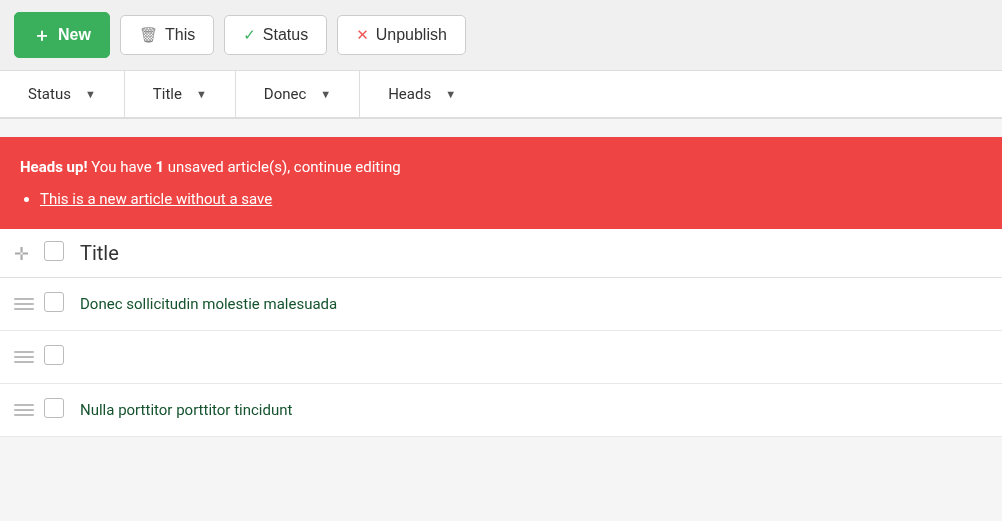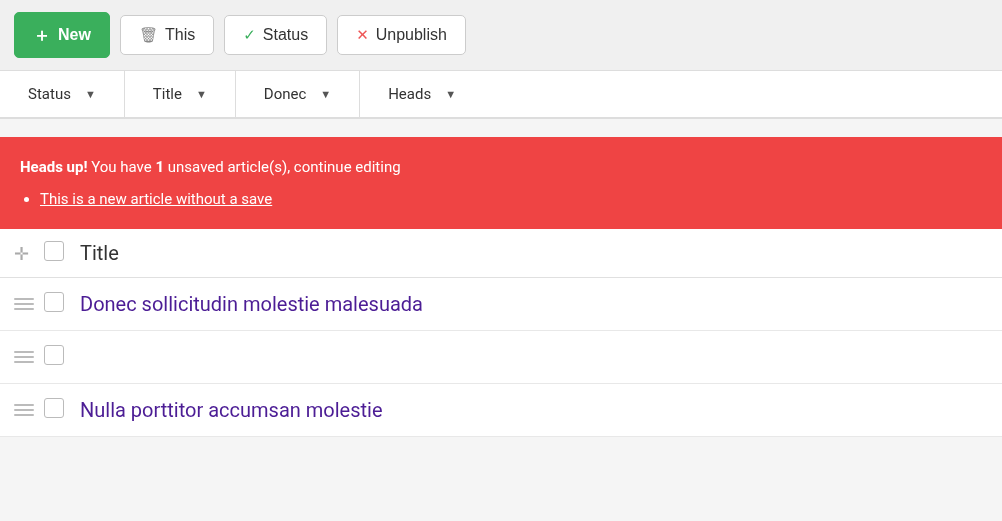--- a/index.html
+++ b/index.html
@@ -116,22 +116,22 @@
     }
     .table-row .drag-handle {
       width: 30px;
       color: #bbb;
       font-size: 14px;
     }
     .table-row .check-col {
       width: 36px;
     }
     .table-row .row-title {
-      font-size: 20px;
-      color: #4c1d95;
+      font-size: 15px;
+      color: #14532d;
     }
 
     .checkbox {
       width: 20px;
       height: 20px;
       border: 1.5px solid #bbb;
       border-radius: 3px;
       background: #fff;
       display: inline-block;
       cursor: pointer;
@@ -243,15 +243,15 @@
       <div class="drag-handle">
         <div class="drag-lines">
           <span></span>
           <span></span>
           <span></span>
         </div>
       </div>
       <div class="check-col">
         <span class="checkbox"></span>
       </div>
-      <div class="row-title">Nulla porttitor accumsan molestie</div>
+      <div class="row-title">Nulla porttitor porttitor tincidunt</div>
     </div>
   </div>
 
 </body></html>

